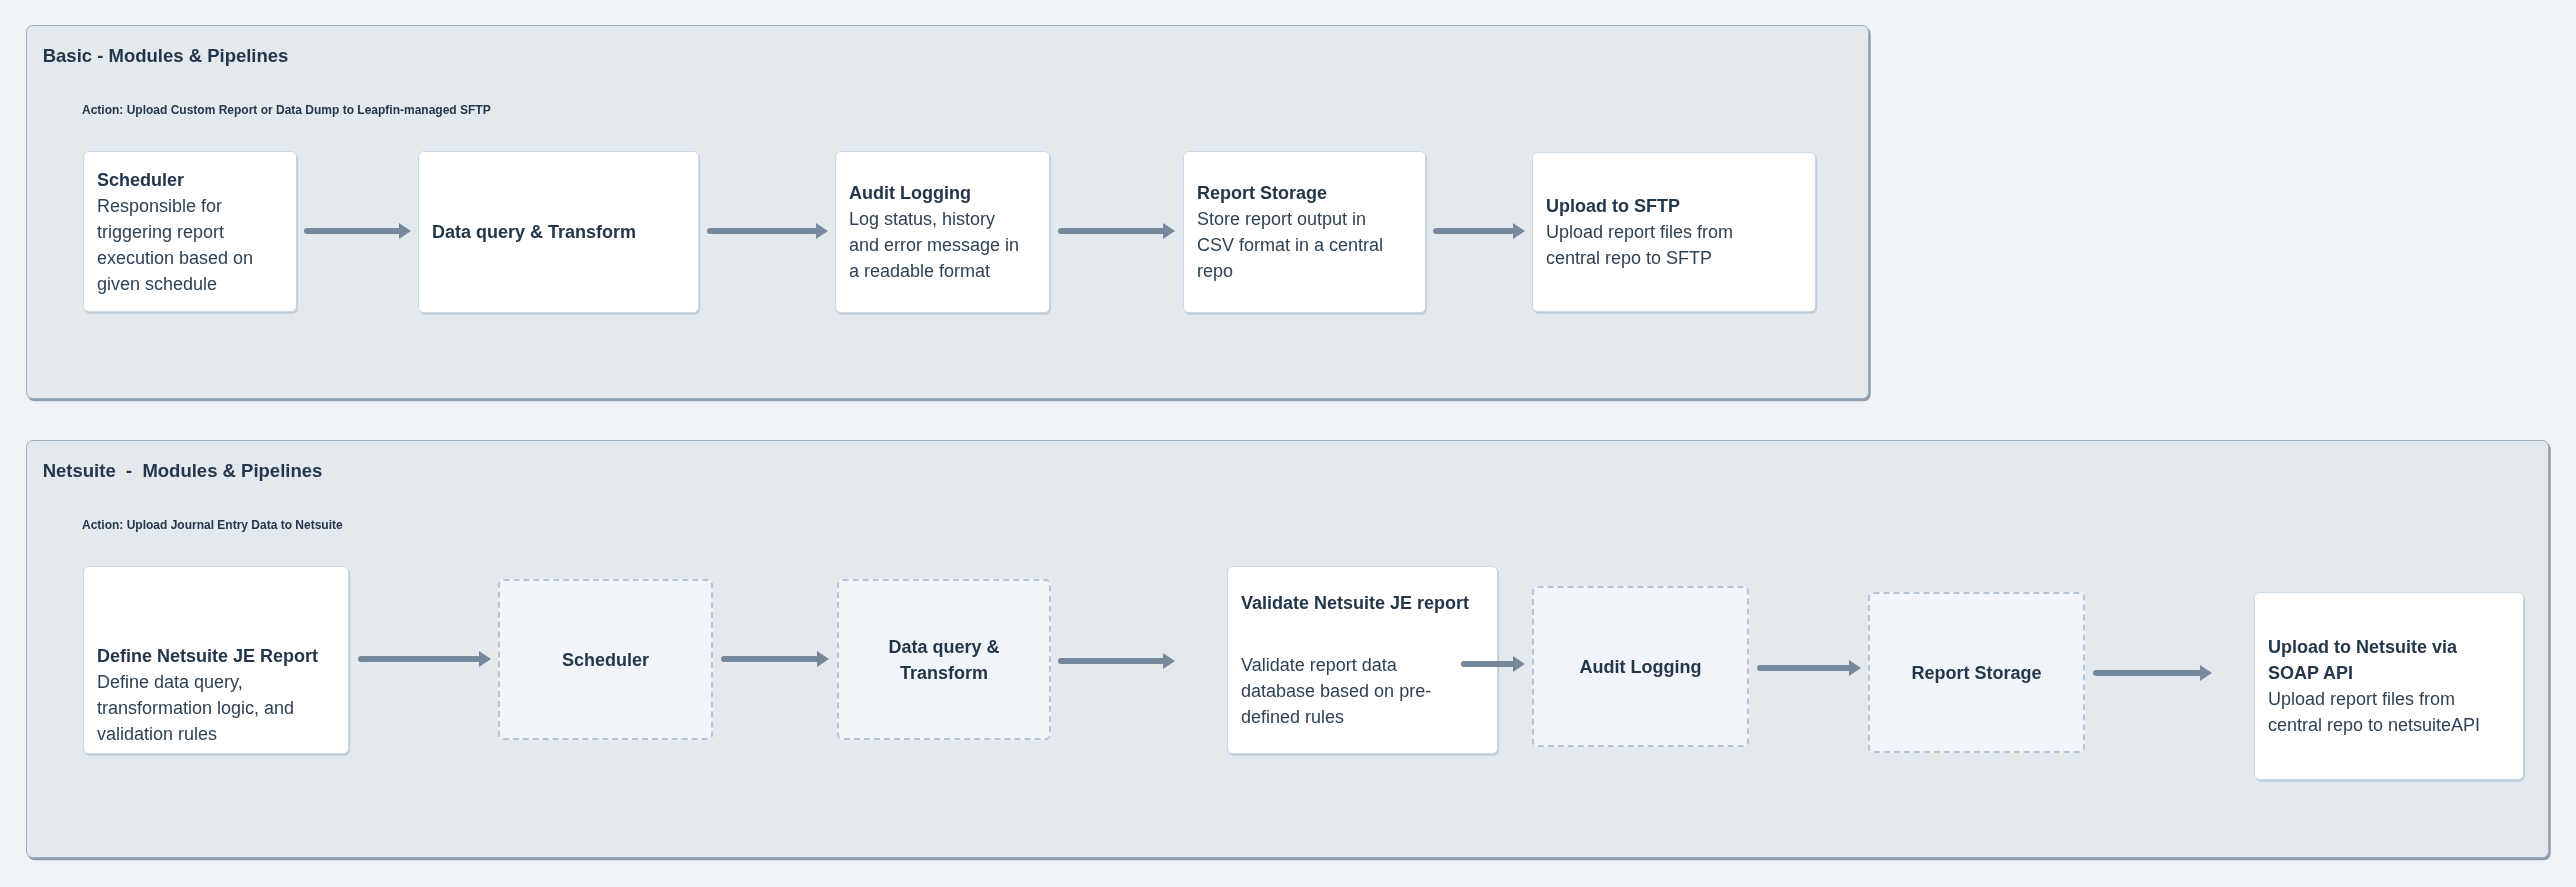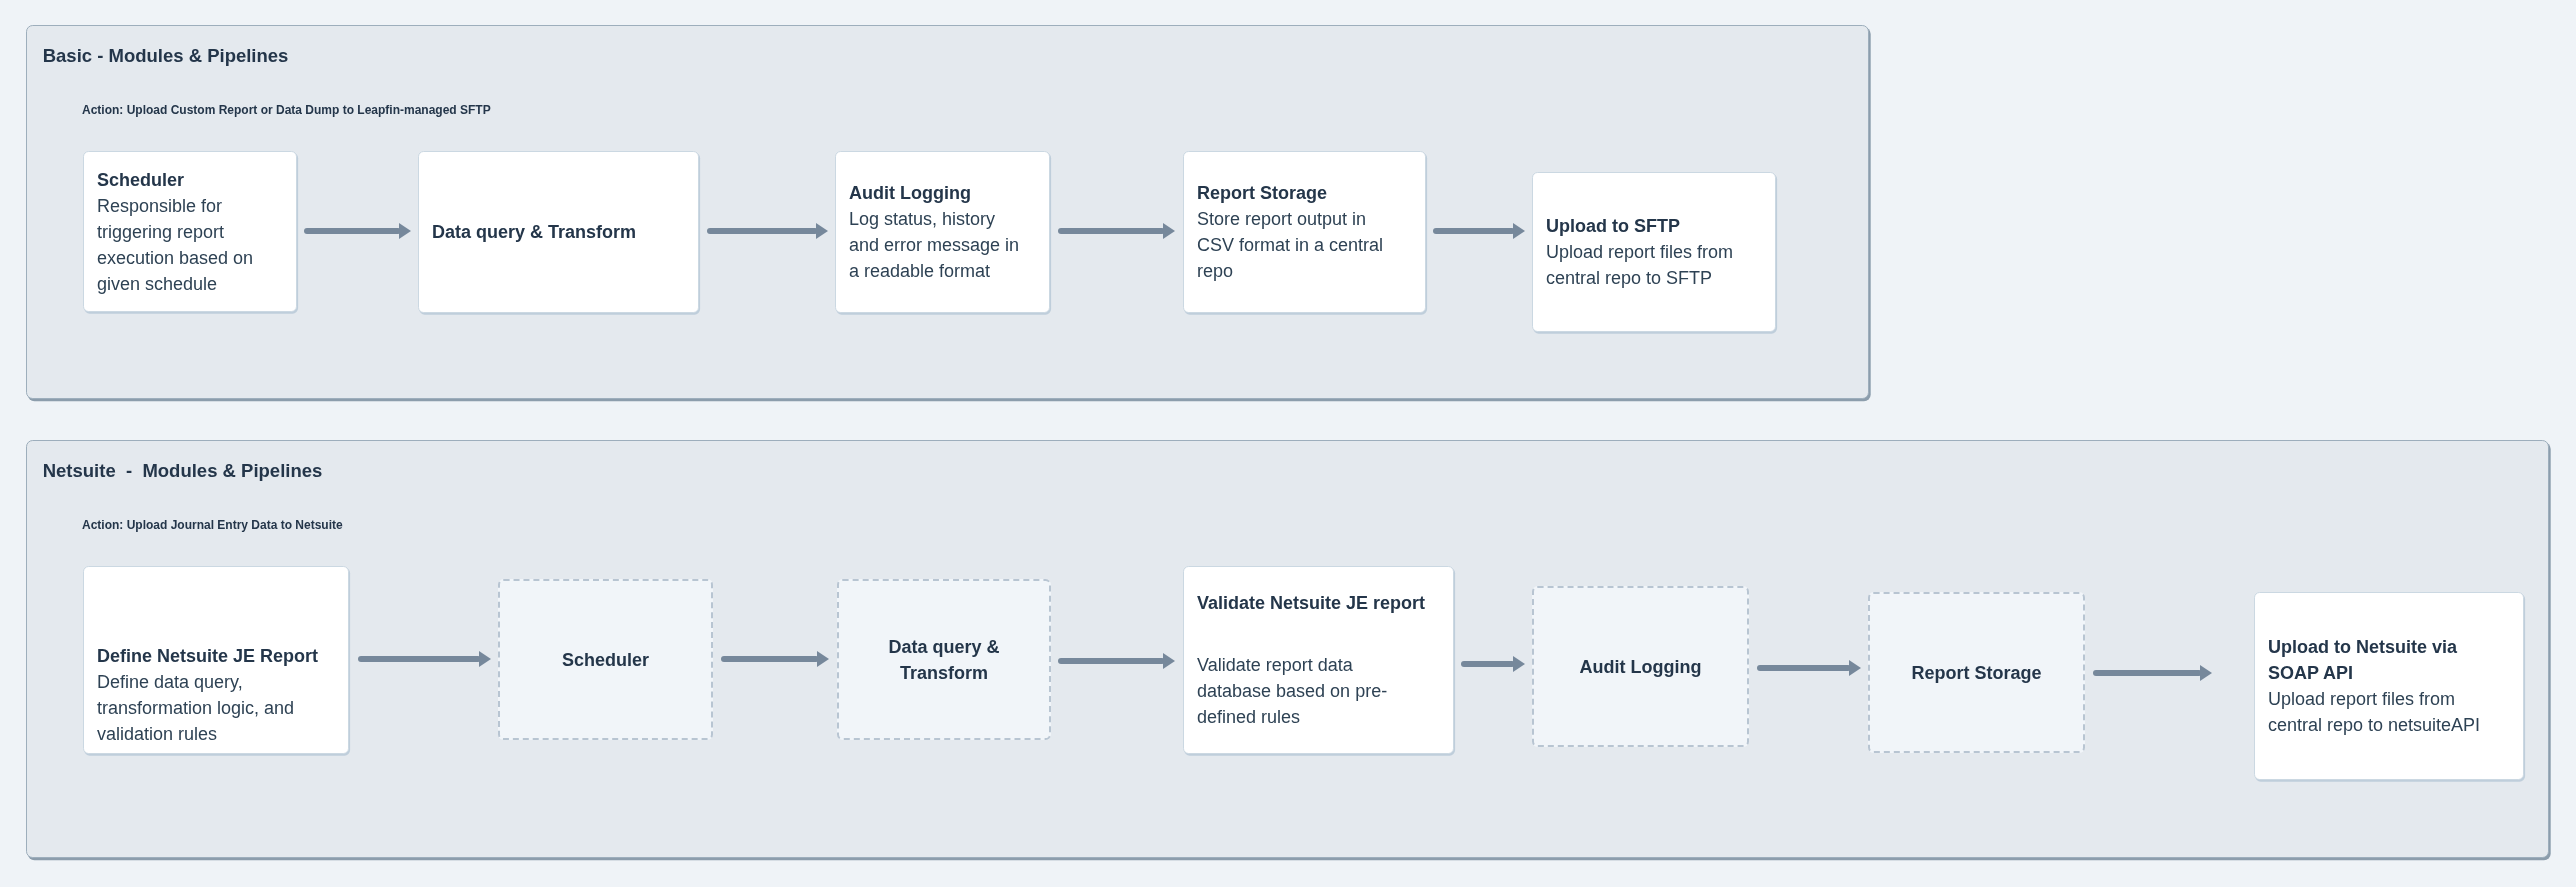--- a/index.html
+++ b/index.html
@@ -65,26 +65,26 @@
     padding:4.5px;
   }
   .box-title{font-weight:bold;color:var(--text-title);white-space:pre;}
   .box-body{color:var(--text-body);white-space:pre;}
   .box-label{font-weight:bold;color:var(--text-title);white-space:pre;}
   
   .p1b1{left:56px;top:125px;width:214px;height:161px;}
   .p1b2{left:391px;top:125px;width:281px;height:162px;}
   .p1b3{left:808px;top:125px;width:215px;height:162px;}
   .p1b4{left:1156px;top:125px;width:243px;height:162px;}
-  .p1b5{left:1505px;top:126px;width:244px;height:160px;margin-top:20px;}
+  .p1b5{left:1505px;top:126px;width:284px;height:160px;}
   
   .p2b1{left:56px;top:125px;width:266px;height:188px;justify-content:flex-end;}
   .p2b2{left:471px;top:138px;width:215px;height:161px;}
   .p2b3{left:810px;top:138px;width:214px;height:161px;}
-  .p2b4{left:1156px;top:125px;width:271px;height:188px;gap:36px;}
+  .p2b4{left:1200px;top:125px;width:271px;height:188px;gap:36px;}
   .p2b5{left:1505px;top:145px;width:217px;height:161px;}
   .p2b6{left:1841px;top:151px;width:217px;height:161px;}
   .p2b7{left:2193px;top:151px;width:270px;height:188px;margin-left:34px;}
   
   .arrow{position:absolute;height:22.4px;}
   .arrow .shaft{
     position:absolute;left:0;right:10px;top:8.4px;height:5.6px;
     border-radius:3.4px;background:var(--arrow);
   }
   .arrow .head{

